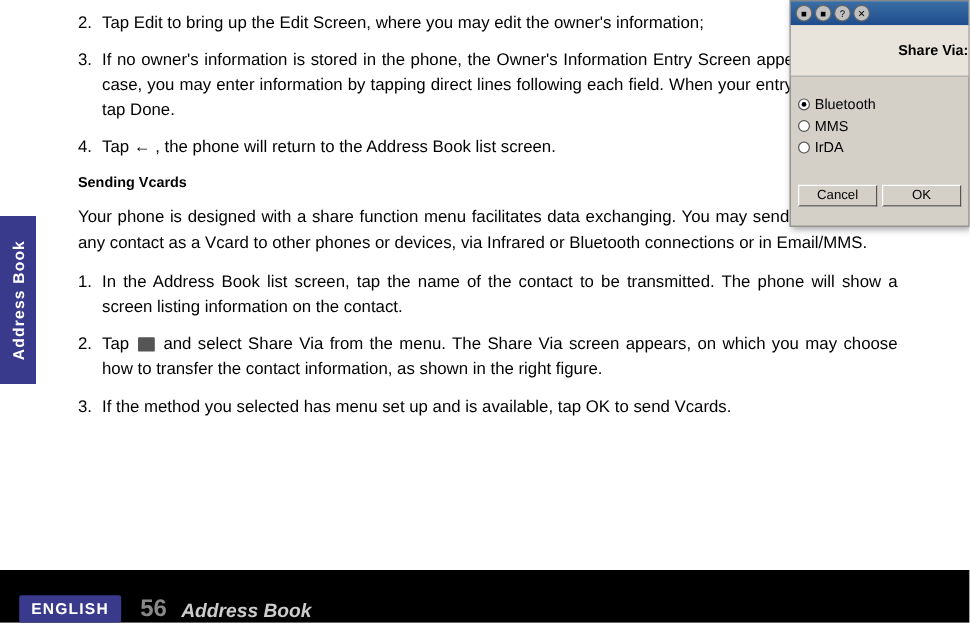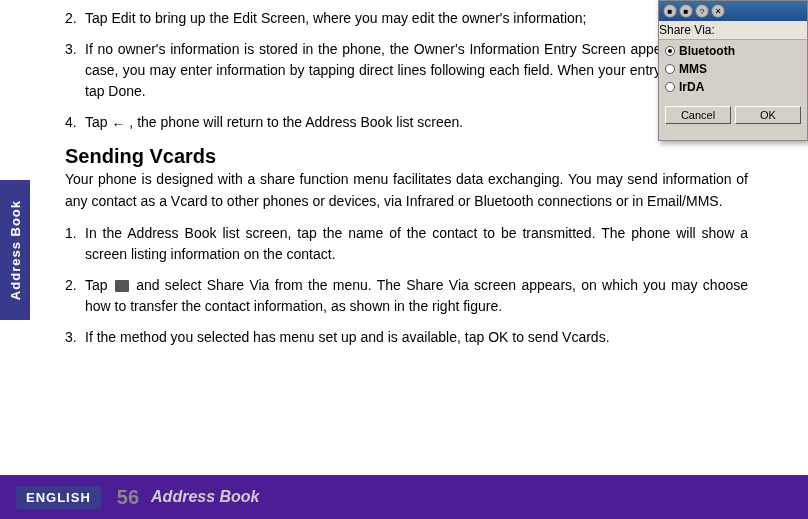--- a/index.html
+++ b/index.html
@@ -19,23 +19,23 @@
       position: absolute;
       top: 0;
       left: 0;
       right: 0;
       bottom: 44px;
       padding: 8px 60px 8px 65px;
       overflow: hidden;
     }
 
     .section-heading {
-      font-size: 20px;
-      font-weight: bold;
-      margin: 12px 0 0 0;
+      font-size: 12px;
+      font-weight: bold;
+      margin: 12px 0 10px 0;
     }
 
     .paragraph {
       line-height: 1.6;
       text-align: justify;
       margin-bottom: 10px;
     }
 
     
     .side-tab {
@@ -60,23 +60,23 @@
       letter-spacing: 1px;
     }
 
     
     .bottom-bar {
       position: absolute;
       bottom: 0;
       left: 0;
       right: 0;
       height: 44px;
-      background: #4c1d95;
-      display: flex;
-      align-items: center;
+      background: #000000;
+      display: flex;
+      align-items: flex-end;
       padding: 0 16px;
     }
 
     .bottom-lang {
       background: #3a3a8c;
       color: #fff;
       font-size: 13px;
       font-weight: bold;
       padding: 4px 10px;
       border-radius: 2px;
@@ -132,30 +132,29 @@
       background: #c0c0c0;
       display: flex;
       align-items: center;
       justify-content: center;
       font-size: 8px;
       cursor: pointer;
     }
 
     .dialog-share-label {
       background: #e8e4dc;
-      text-align: left;
-      padding: 2px 0;
+      text-align: right;
+      padding: 14px 0;
       font-size: 12px;
-      font-weight: normal;
+      font-weight: bold;
       border-bottom: 1px solid #aaa;
     }
 
     .dialog-options {
-      padding: 4px 6px;
-      font-weight: bold;
+      padding: 16px 6px;
     }
 
     .dialog-option {
       display: flex;
       align-items: center;
       gap: 4px;
       margin-bottom: 4px;
       font-size: 12px;
     }
 

